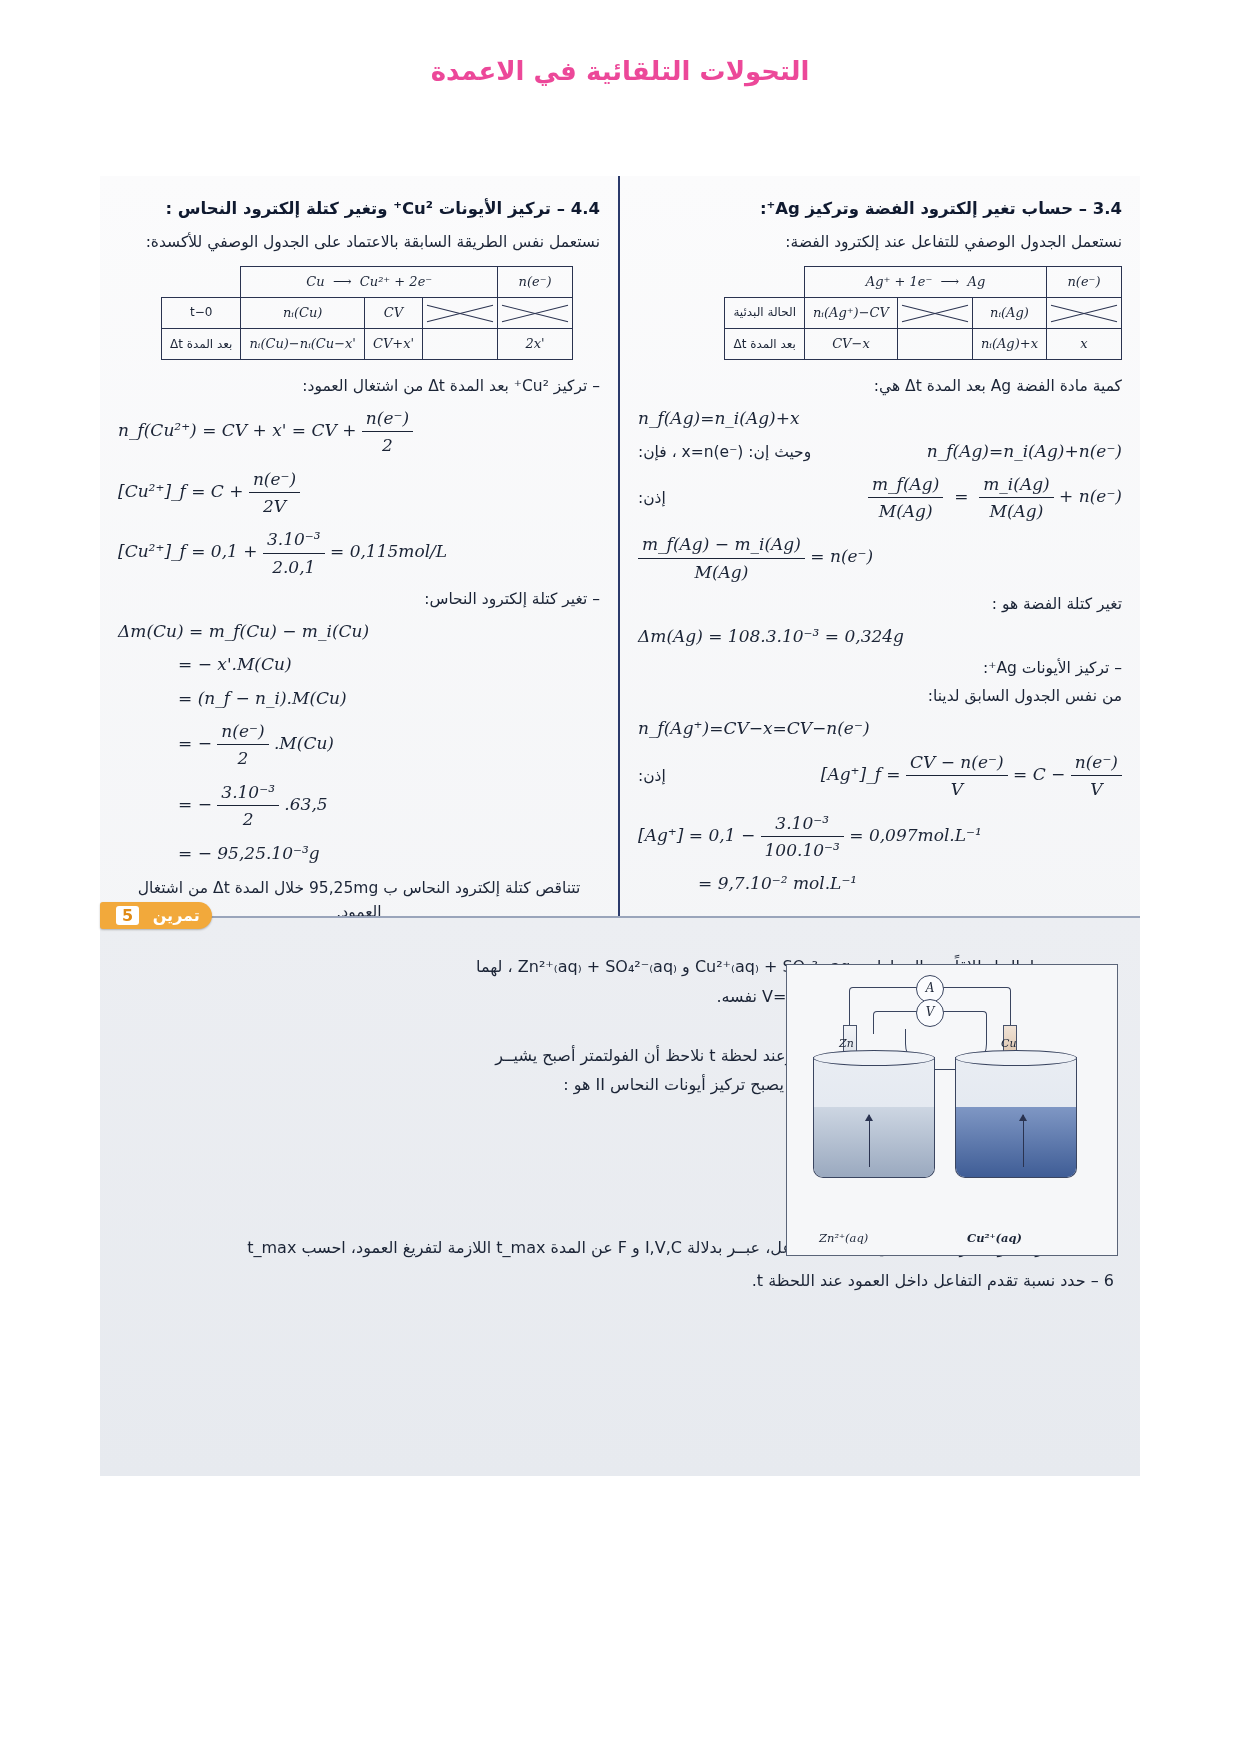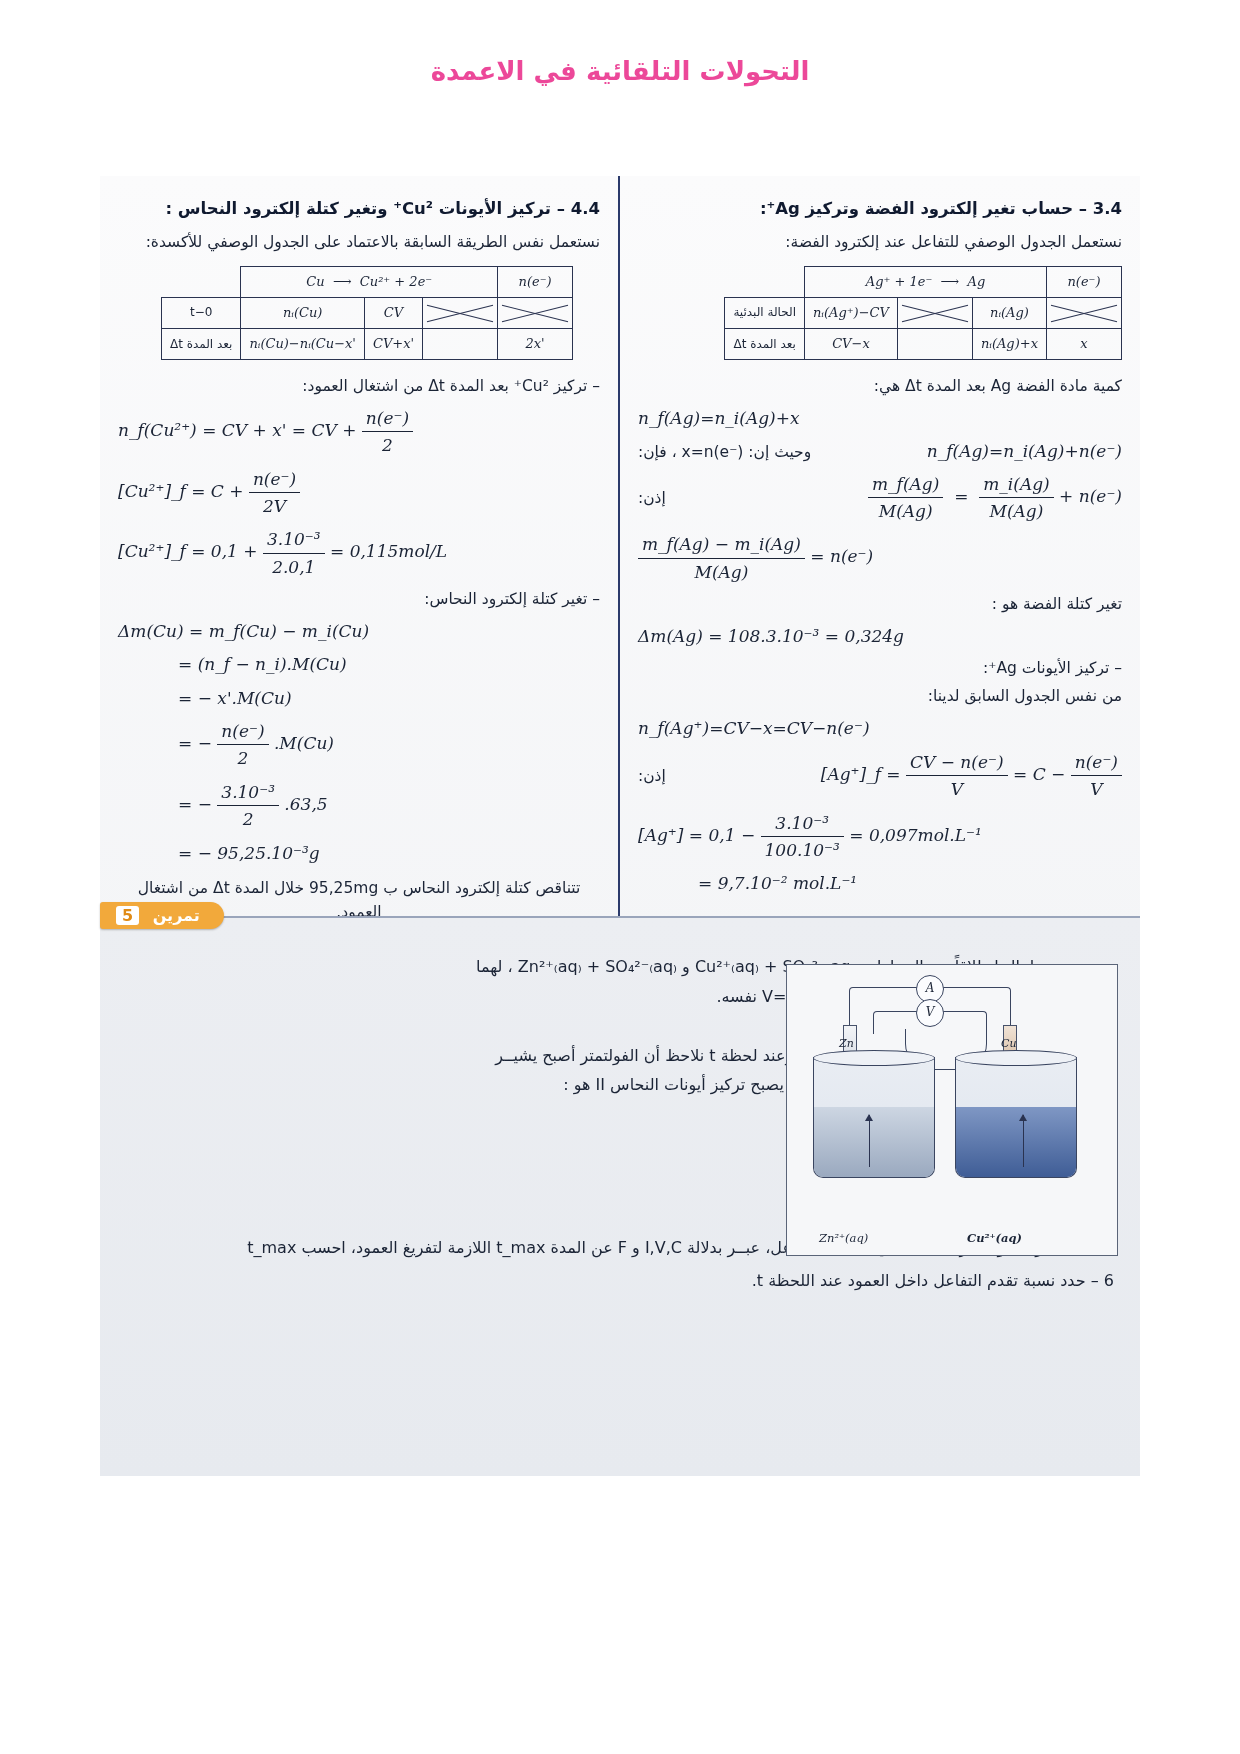--- a/index.html
+++ b/index.html
@@ -142,21 +142,21 @@
     box-sizing: border-box;
   }
   .ex-badge {
     position: absolute;
     top: -16px;
     left: 0;
     background: #f2a93b;
     color: #ffffff;
     font-weight: bold;
     font-size: 16px;
-    padding: 4px 24px 4px 16px;
+    padding: 4px 12px 4px 16px;
     border-radius: 3px 14px 14px 3px;
     box-shadow: 0 1px 2px rgba(0,0,0,.25);
     direction: rtl;
   }
   .ex-badge .num {
     display: inline-block;
     background: #ffffff;
     color: #e08b16;
     border-radius: 3px;
     padding: 0 6px;
@@ -451,22 +451,22 @@
           <span class="frac">
             <span class="num">3.10⁻³</span>
             <span class="den">2.0,1</span>
           </span>
           <span>= 0,115mol/L</span>
         </div>
 
         <div class="ar-line" style="text-align:right">– تغير كتلة إلكترود النحاس:</div>
 
         <div class="math">Δm(Cu) = m_f(Cu) − m_i(Cu)</div>
+        <div class="math math-ind">= − x'.M(Cu)</div>
         <div class="math math-ind">= (n_f − n_i).M(Cu)</div>
-        <div class="math math-ind">= − x'.M(Cu)</div>
 
         <div class="math math-ind">
           <span>= −</span>
           <span class="frac">
             <span class="num">n(e⁻)</span>
             <span class="den">2</span>
           </span>
           <span>.M(Cu)</span>
         </div>
 

